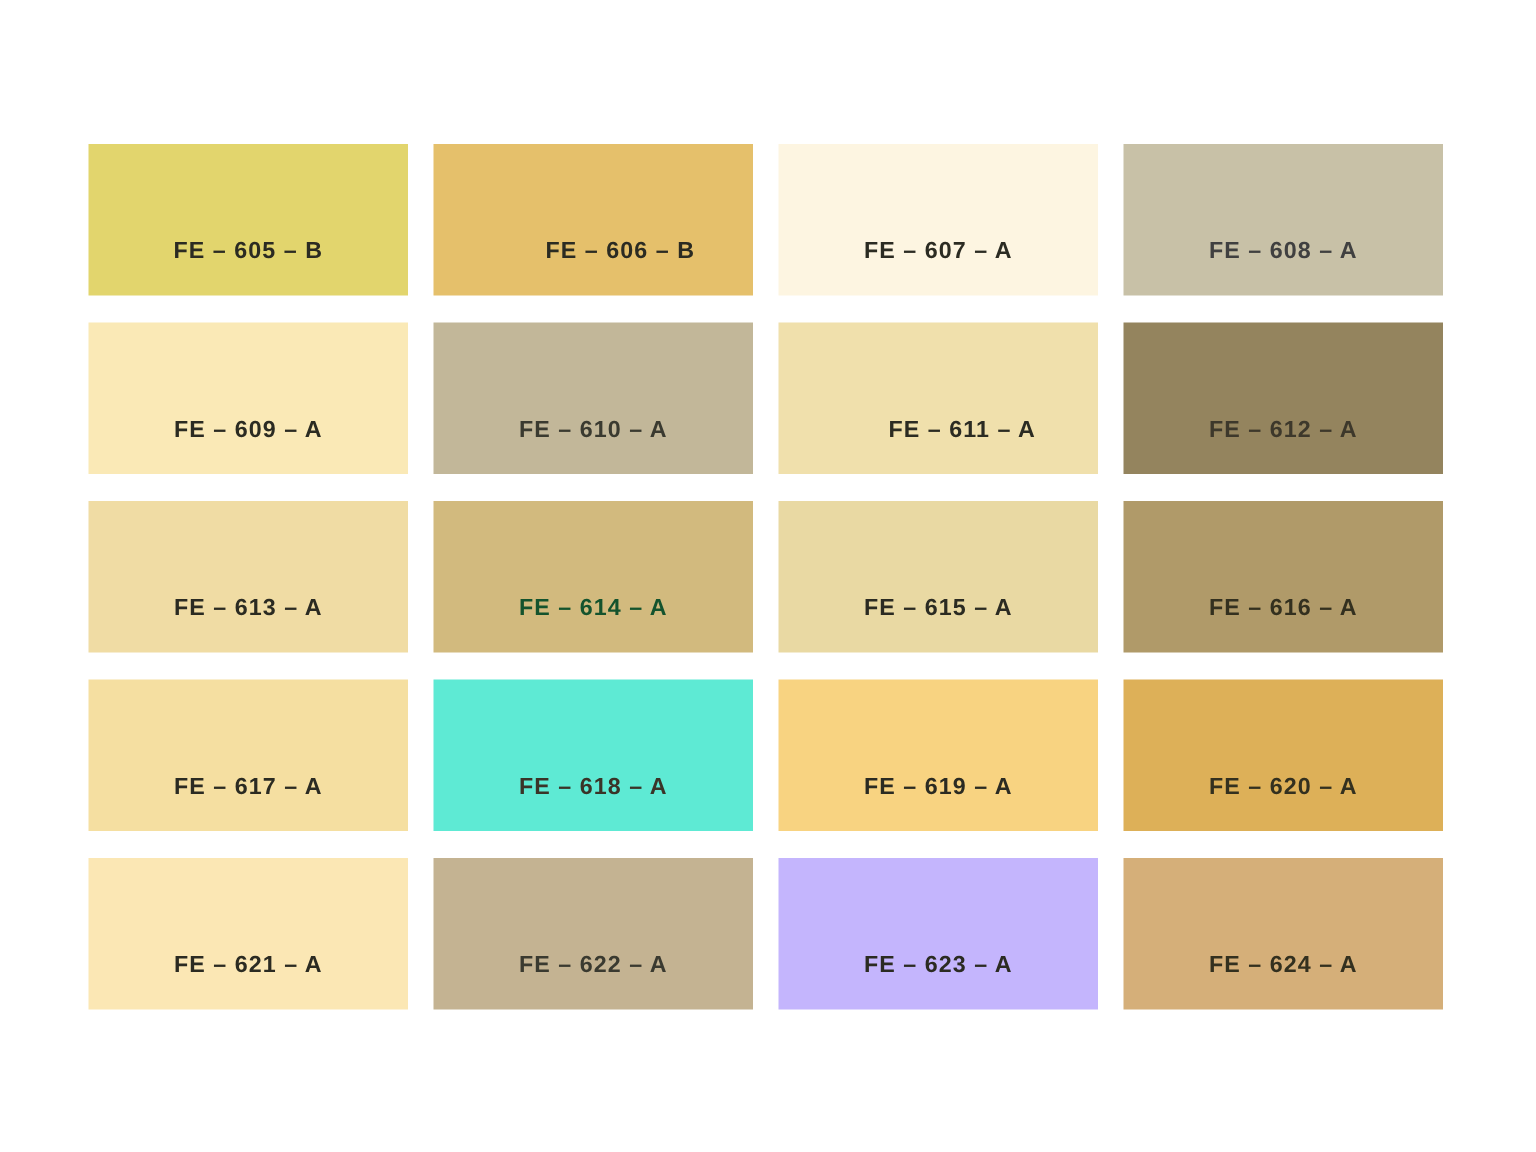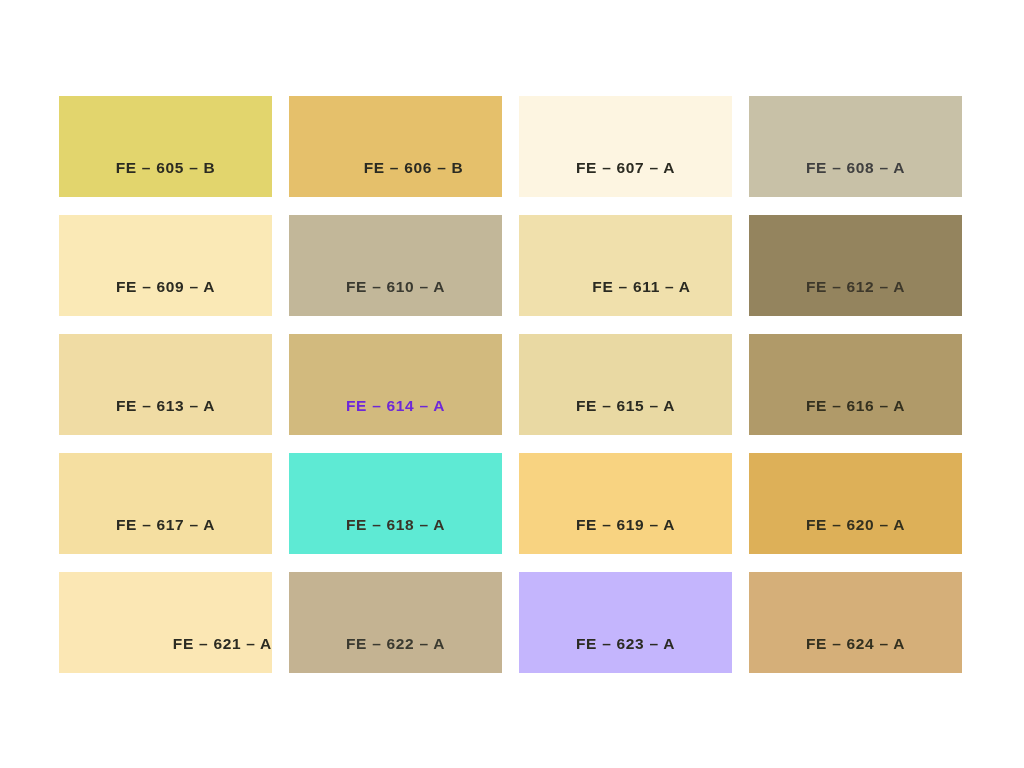--- a/index.html
+++ b/index.html
@@ -82,42 +82,42 @@
       <div class="swatch" style="background-color: rgb(240, 224, 172); padding-left: 32px;">
         <span class="swatch-label" style="color: rgb(43, 43, 34);">FE – 611 – A</span>
       </div>
       <div class="swatch" style="background-color: rgb(148, 132, 94);">
         <span class="swatch-label" style="color: rgb(61, 56, 43);">FE – 612 – A</span>
       </div>
       <div class="swatch" style="background-color: rgb(240, 220, 164);">
         <span class="swatch-label" style="color: rgb(43, 43, 34);">FE – 613 – A</span>
       </div>
       <div class="swatch" style="background-color: rgb(210, 186, 126);">
-        <span class="swatch-label" style="color: #6d28d9;">FE – 614 – A</span>
+        <span class="swatch-label" style="color: #14532d;">FE – 614 – A</span>
       </div>
       <div class="swatch" style="background-color: rgb(233, 217, 163);">
         <span class="swatch-label" style="color: rgb(43, 43, 34);">FE – 615 – A</span>
       </div>
       <div class="swatch" style="background-color: rgb(176, 154, 105);">
         <span class="swatch-label" style="color: rgb(51, 48, 31);">FE – 616 – A</span>
       </div>
       <div class="swatch" style="background-color: rgb(245, 223, 161);">
         <span class="swatch-label" style="color: rgb(43, 43, 34);">FE – 617 – A</span>
       </div>
       <div class="swatch" style="background-color: #5eead4;">
         <span class="swatch-label" style="color: rgb(58, 52, 40);">FE – 618 – A</span>
       </div>
       <div class="swatch" style="background-color: rgb(248, 211, 129);">
         <span class="swatch-label" style="color: rgb(43, 43, 34);">FE – 619 – A</span>
       </div>
       <div class="swatch" style="background-color: rgb(221, 176, 88);">
         <span class="swatch-label" style="color: rgb(51, 48, 31);">FE – 620 – A</span>
       </div>
       <div class="swatch" style="background-color: rgb(251, 231, 180);">
-        <span class="swatch-label" style="color: rgb(43, 43, 34); text-align: right;">FE – 621 – A</span>
+        <span class="swatch-label" style="color: rgb(43, 43, 34);">FE – 621 – A</span>
       </div>
       <div class="swatch" style="background-color: rgb(196, 179, 146);">
         <span class="swatch-label" style="color: rgb(58, 58, 48);">FE – 622 – A</span>
       </div>
       <div class="swatch" style="background-color: #c4b5fd;">
         <span class="swatch-label" style="color: rgb(43, 43, 34);">FE – 623 – A</span>
       </div>
       <div class="swatch" style="background-color: rgb(213, 175, 121);">
         <span class="swatch-label" style="color: rgb(51, 48, 31);">FE – 624 – A</span>
       </div>

